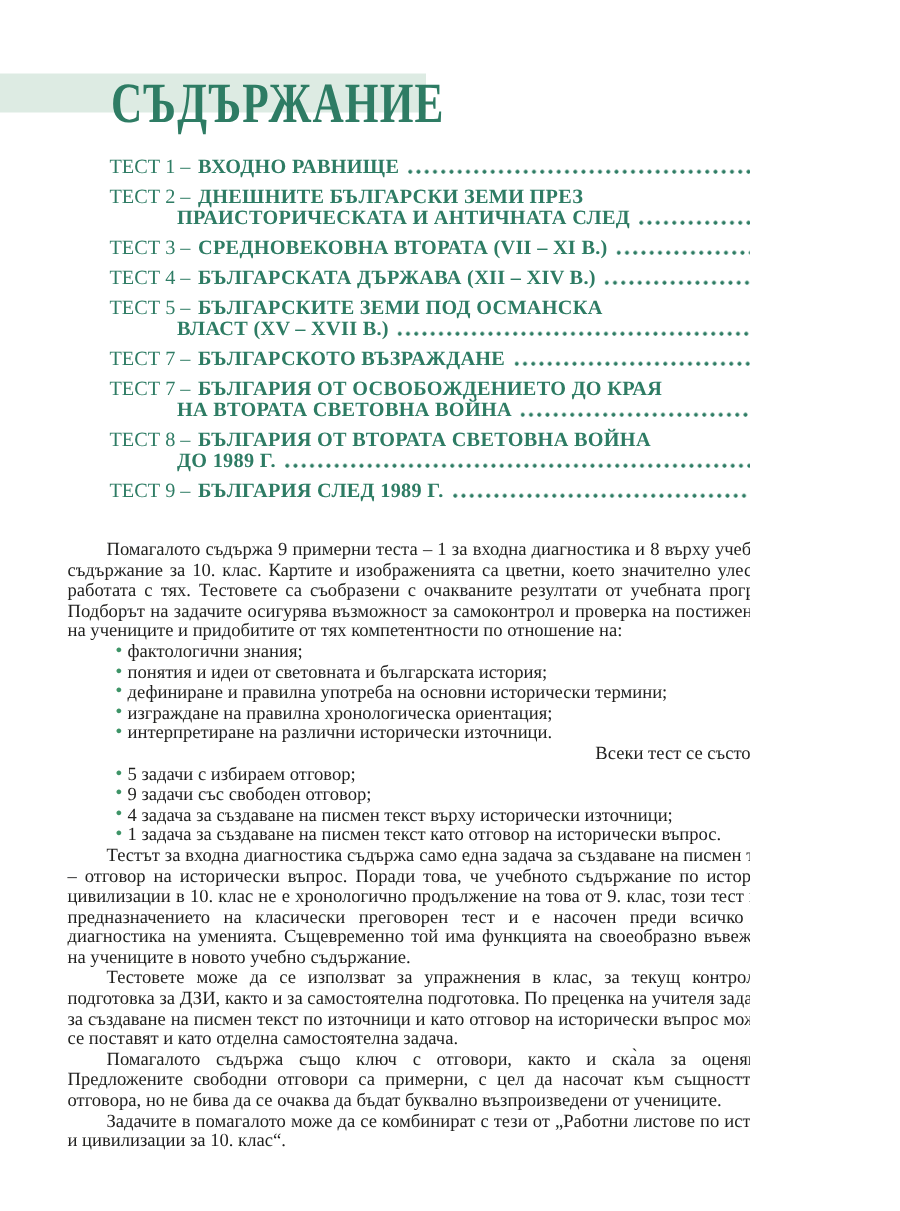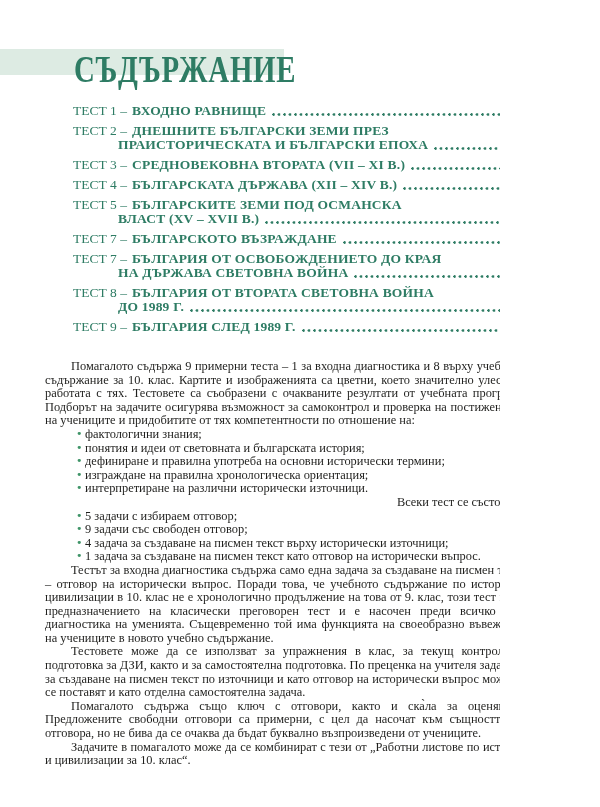--- a/index.html
+++ b/index.html
@@ -115,21 +115,21 @@
         <span class="toc-page">/ 4</span>
       </div>
     </div>
 
     <div class="toc-entry">
       <div class="toc-line">
         <span class="toc-prefix">ТЕСТ 2 –</span>
         <span class="toc-title">ДНЕШНИТЕ БЪЛГАРСКИ ЗЕМИ ПРЕЗ</span>
       </div>
       <div class="toc-line toc-cont">
-        <span class="toc-title">ПРАИСТОРИЧЕСКАТА И БЪЛГАРСКИ ЕПОХА</span>
+        <span class="toc-title">ПРАИСТОРИЧЕСКАТА И АНТИЧНАТА СЛЕД</span>
         <span class="dots"></span>
         <span class="toc-page">/ 9</span>
       </div>
     </div>
 
     <div class="toc-entry">
       <div class="toc-line">
         <span class="toc-prefix">ТЕСТ 3 –</span>
         <span class="toc-title">СРЕДНОВЕКОВНА ВТОРАТА (VII – XI В.)</span>
         <span class="dots"></span>
@@ -166,21 +166,21 @@
         <span class="toc-page">/ 39</span>
       </div>
     </div>
 
     <div class="toc-entry">
       <div class="toc-line">
         <span class="toc-prefix">ТЕСТ 7 –</span>
         <span class="toc-title">БЪЛГАРИЯ ОТ ОСВОБОЖДЕНИЕТО ДО КРАЯ</span>
       </div>
       <div class="toc-line toc-cont">
-        <span class="toc-title">НА ДЪРЖАВА СВЕТОВНА ВОЙНА</span>
+        <span class="toc-title">НА ВТОРАТА СВЕТОВНА ВОЙНА</span>
         <span class="dots"></span>
         <span class="toc-page">/ 52</span>
       </div>
     </div>
 
     <div class="toc-entry">
       <div class="toc-line">
         <span class="toc-prefix">ТЕСТ 8 –</span>
         <span class="toc-title">БЪЛГАРИЯ ОТ ВТОРАТА СВЕТОВНА ВОЙНА</span>
       </div>

